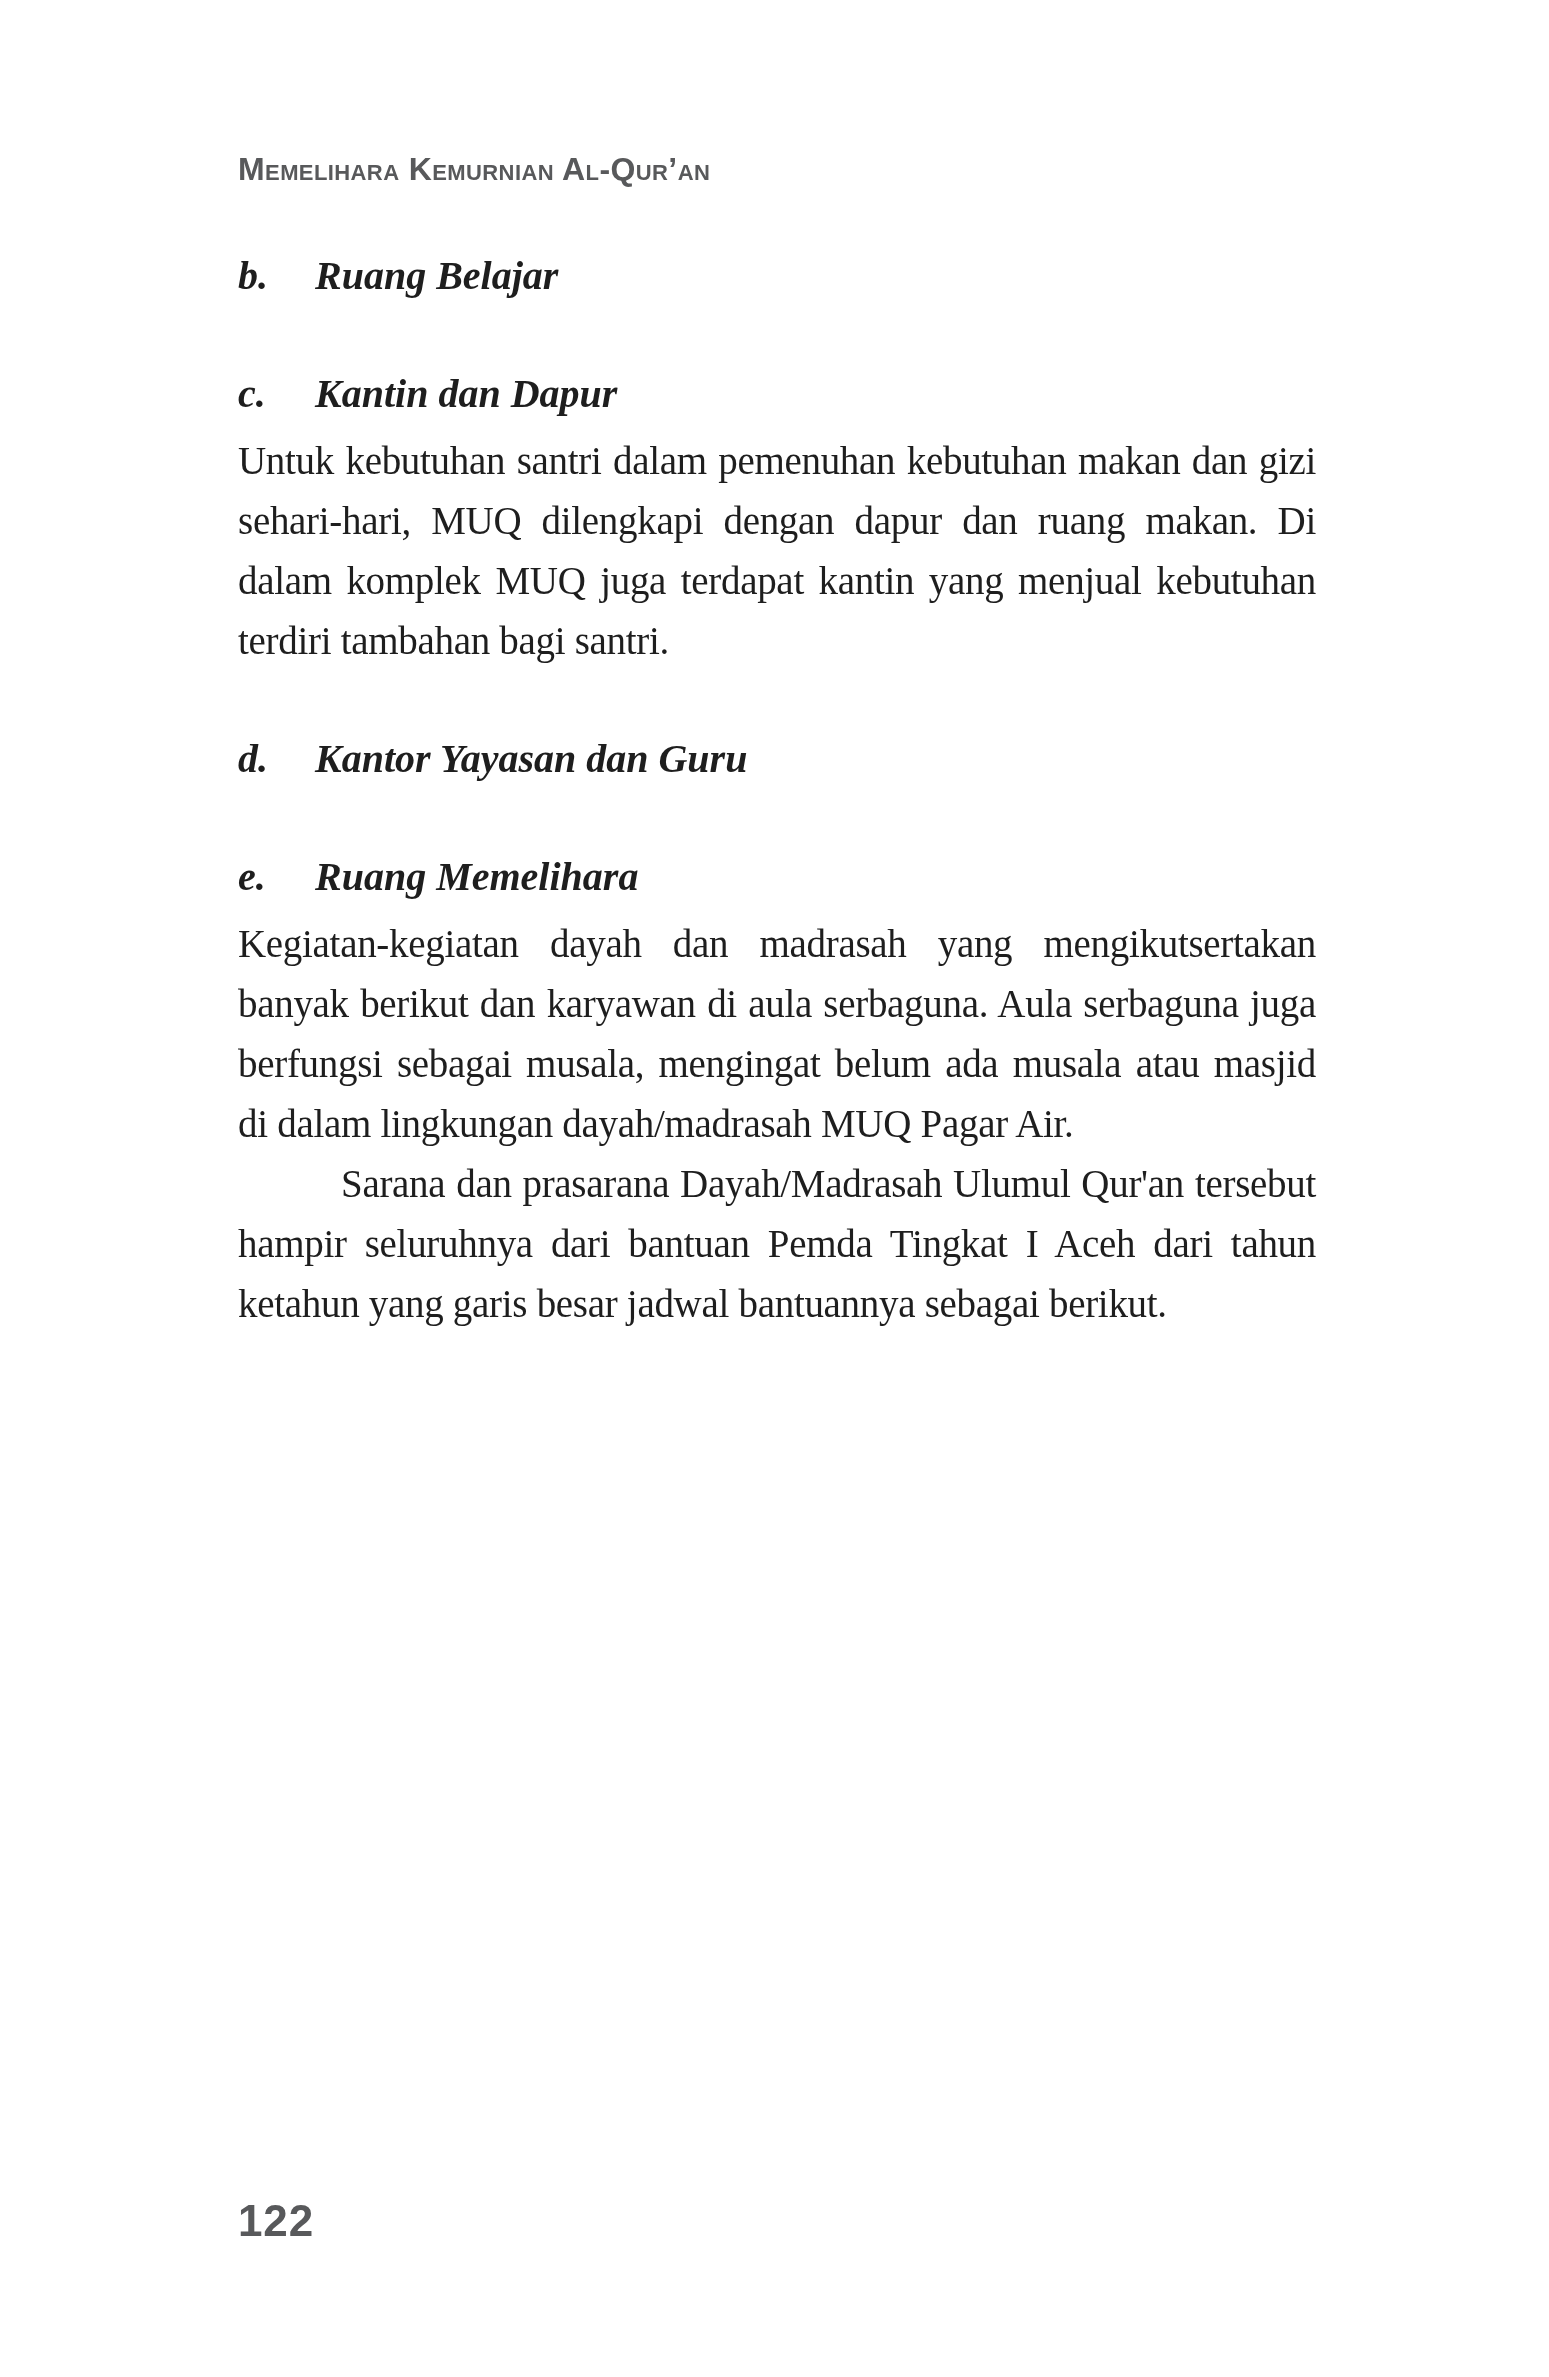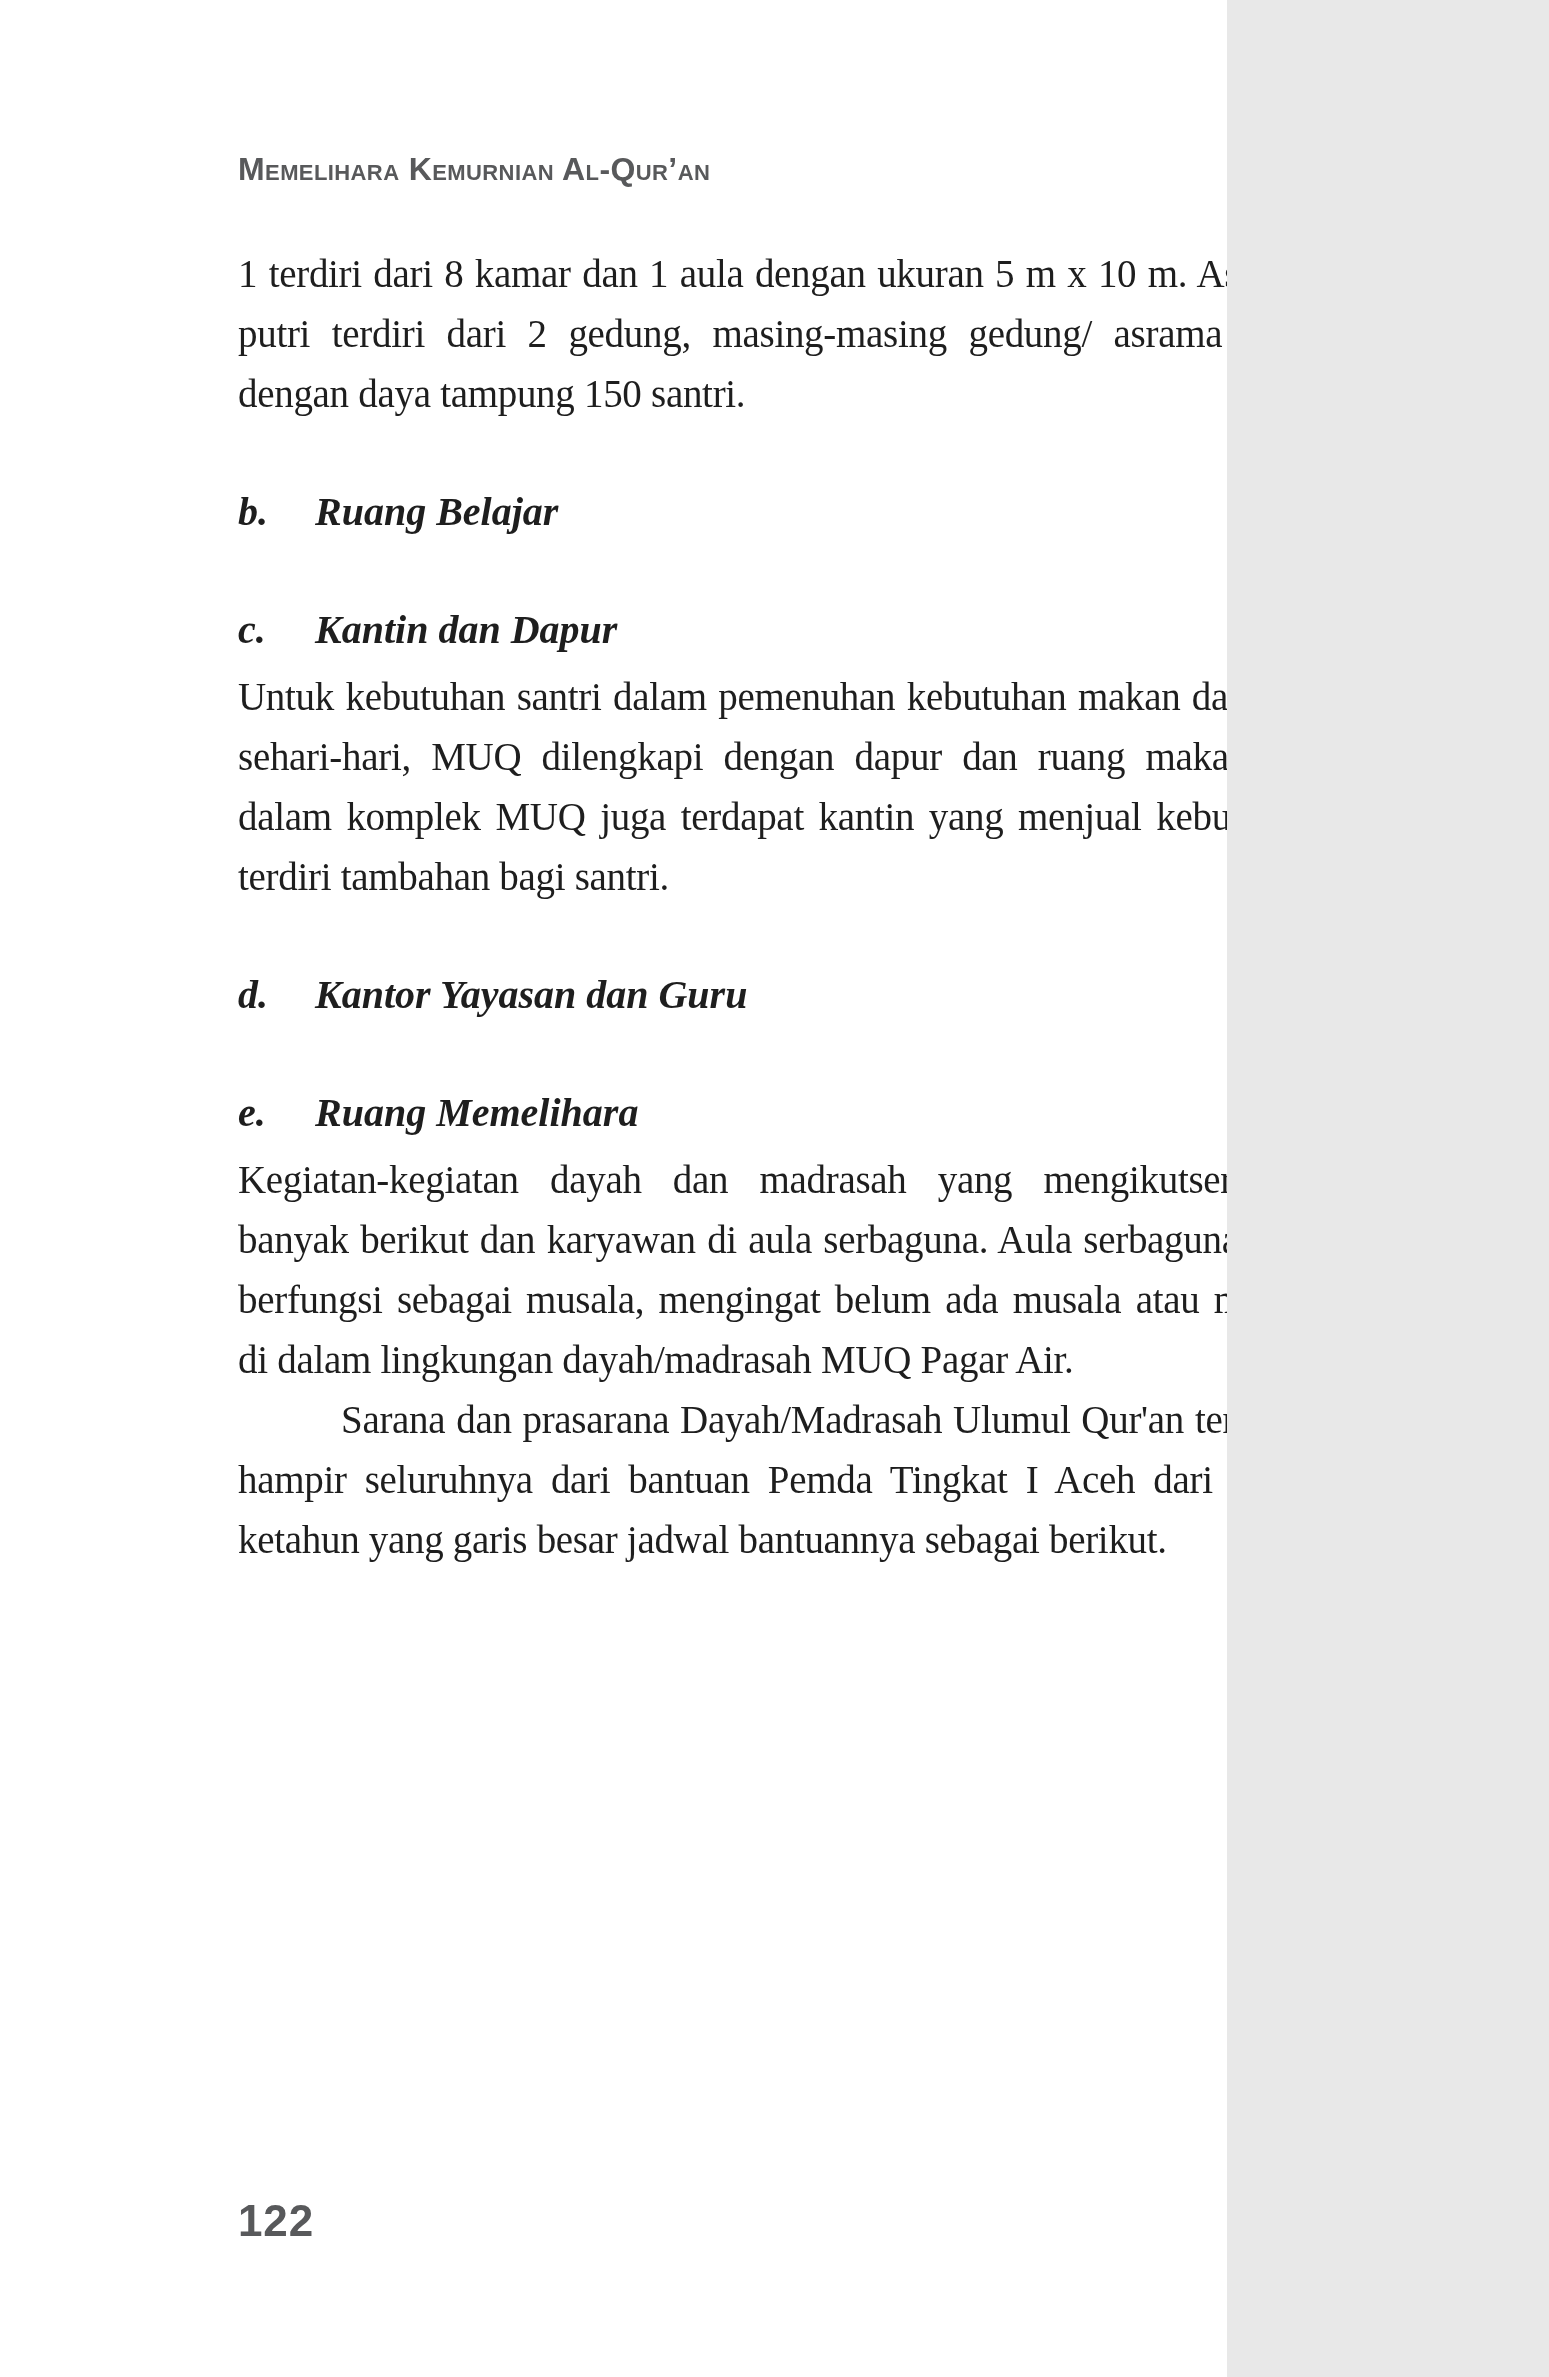--- a/index.html
+++ b/index.html
@@ -2,21 +2,21 @@
 <html style="font-size:14px"><head>
 <meta charset="utf-8">
 <style>
   html, body {
     margin: 0;
     padding: 0;
     background: #e8e8e8;
   }
   .page {
     position: relative;
-    width: 1227px;
+    width: 1549px;
     height: 2377px;
     background: #ffffff;
     overflow: hidden;
     font-family: "Liberation Serif", serif;
     color: #1e1e1e;
   }
   .content {
     position: absolute;
     left: 238px;
     top: 0;
@@ -71,21 +71,20 @@
   }
 </style>
 </head>
 <body>
 
 <div class="page">
   <main class="content">
 
     <h1 class="running-header">Memelihara Kemurnian Al-Qur’an</h1>
 
-    <p class="body-para intro-para">1 terdiri dari 8 kamar dan 1 aula dengan ukuran 5 m x 10 m. Asrama putri terdiri dari 2 gedung, masing-masing gedung/ asrama putri dengan daya tampung 150 santri.</p>
 
     <section>
       <h2 class="section-heading">
         <span class="section-label">b.</span>
         <span class="section-title">Ruang Belajar</span>
       </h2>
     </section>
 
     <section>
       <h2 class="section-heading">

